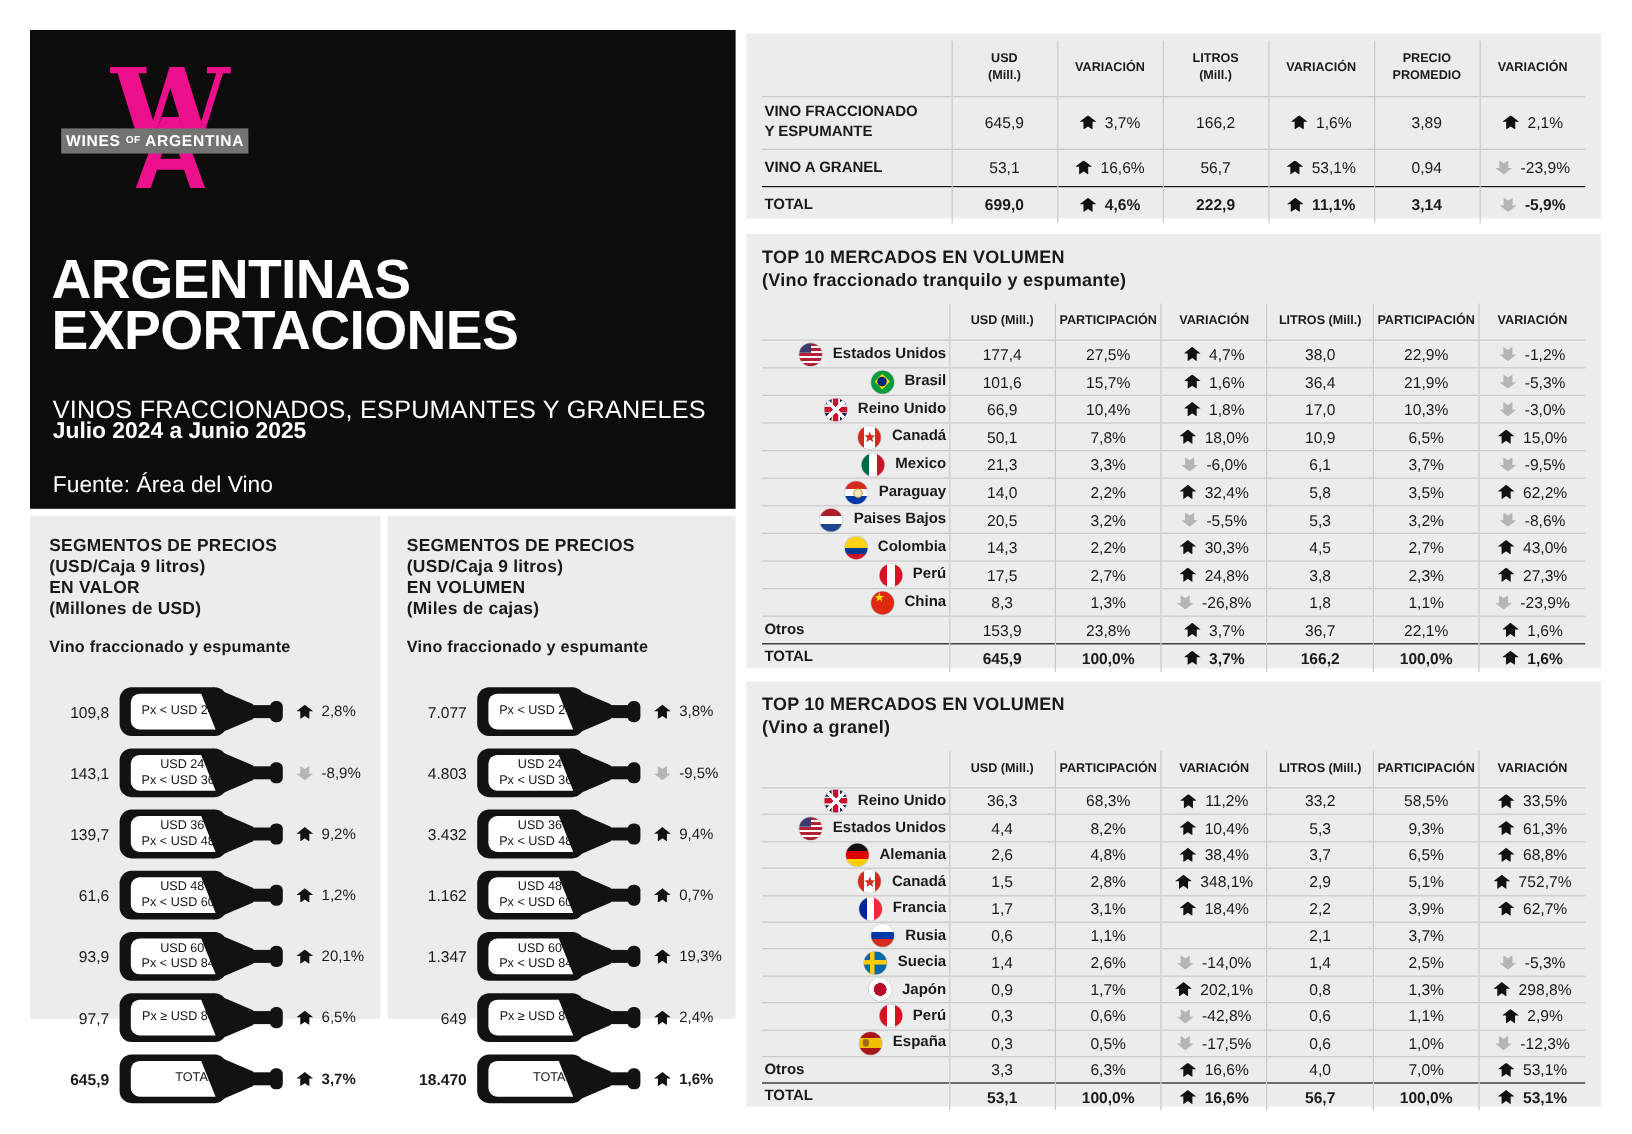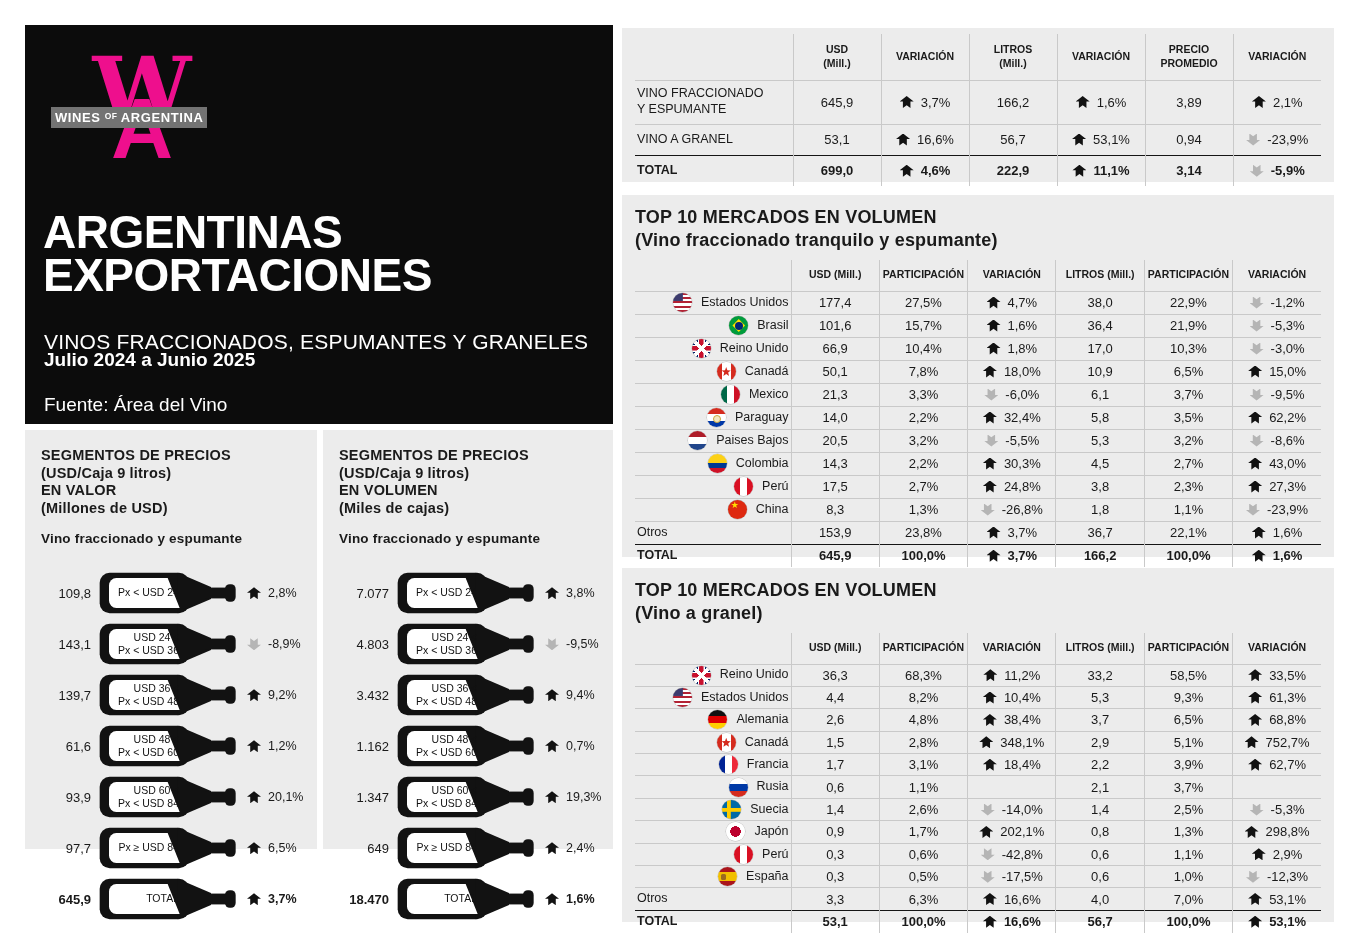--- a/index.html
+++ b/index.html
@@ -38,26 +38,26 @@
 
   
   .arr { width:14px; height:12px; display:inline-block; flex:none; }
   .arr.up { background:#121212; clip-path:polygon(50% 0,100% 46%,77% 46%,77% 100%,50% 78%,23% 100%,23% 46%,0 46%); }
   .arr.down { background:#b5b5b5; clip-path:polygon(50% 100%,100% 54%,77% 54%,77% 0,50% 22%,23% 0,23% 54%,0 54%); }
 
   
   #summary { left:622px; top:28px; width:712px; height:154px; padding:6px 13px; }
   #top-fracc { left:622px; top:195px; width:712px; height:362px; padding:11px 13px 0; }
   #top-granel { left:622px; top:568px; width:712px; height:354px; padding:11px 13px 0; }
-  .tbl-title { font-size:18px; font-weight:700; line-height:1.25; letter-spacing:.2px; }
+  .tbl-title { font-size:15px; font-weight:700; line-height:1.25; letter-spacing:.2px; }
   .dtable { width:100%; border-collapse:collapse; table-layout:fixed; margin-top:9px; }
   #summary .dtable { margin-top:0; }
   .dtable th { font-size:10.5px; font-weight:700; text-align:center; white-space:pre-line; line-height:1.3; padding:2px 1px; }
   .dtable td { font-size:13px; text-align:center; padding:1px 2px; }
-  .dtable td.lbl { text-align:left; font-size:12.5px; white-space:pre-line; line-height:1.25; padding-left:2px; }
+  .dtable td.lbl { text-align:left; font-size:12.5px; white-space:pre-line; line-height:1.25; padding-left:2px;font-weight:bold; }
   .dtable th:nth-child(n+2), .dtable td:nth-child(n+2) { border-left:1px solid #c9c9c9; }
   .dtable tbody tr > * { border-top:1px solid #c9c9c9; }
   .dtable tr.total > * { border-top:1.6px solid #151515; font-weight:700; }
   .cellflex { display:flex; align-items:center; justify-content:center; gap:7px; }
   .country { display:flex; align-items:center; gap:9px;justify-content:flex-end; }
   #summary thead tr { height:46px; } #summary tbody tr { height:44px; }
   #summary tbody tr + tr { height:31px; }
   #top-fracc thead tr { height:31px; } #top-fracc tbody tr { height:23px; }
   #top-granel thead tr { height:31px; } #top-granel tbody tr { height:22.4px; }
 

